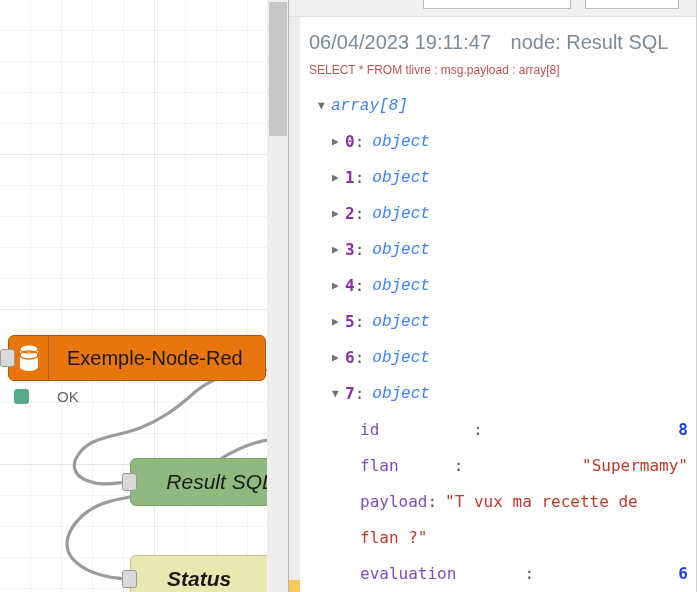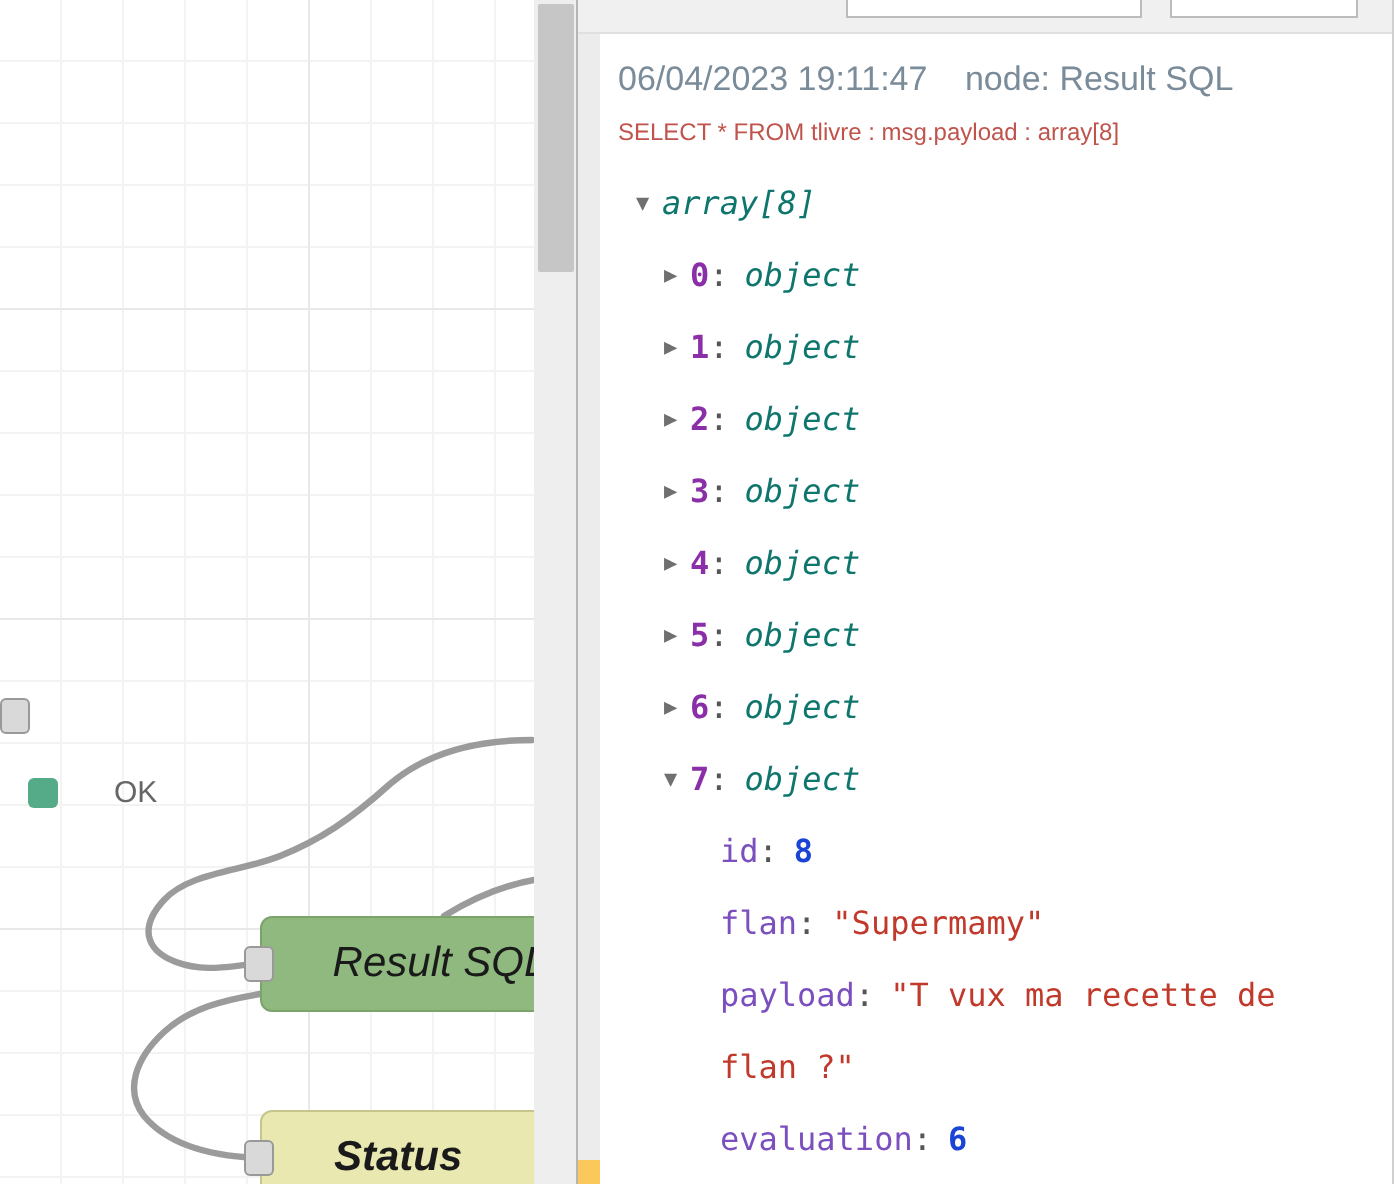--- a/index.html
+++ b/index.html
@@ -230,21 +230,21 @@
     right: 0;
     bottom: 0;
     background: #ffffff;
     padding: 12px 8px 0 9px;
     box-sizing: border-box;
     overflow: hidden;
   }
 
   .dbg-meta {
     font-family: "Liberation Sans", sans-serif;
-    font-size: 17px;
+    font-size: 20px;
     color: #7a8b99;
     white-space: nowrap;
     line-height: 1.35;
     margin-bottom: 6px;
   }
   .dbg-meta .dbg-node {
     margin-left: 14px;
   }
 
   .dbg-topic {
@@ -264,35 +264,36 @@
   }
 
   .jt-row {
     display: flex;
     align-items: flex-start;
     white-space: nowrap;
   }
 
   .jt-root { padding-left: 9px; }
   .jt-child { padding-left: 23px; }
-  .jt-prop { padding-left: 51px; }
+  .jt-prop { padding-left: 51px; justify-content: space-between; }
 
   .tri {
     display: inline-block;
     width: 13px;
     flex: 0 0 13px;
     color: #707070;
     font-size: 11px;
     line-height: 36px;
     text-align: left;
   }
 
   .jt-type {
     font-style: italic;
-    color: #0f766e;
+    color: #3b82f6;
+    font-family: Liberation Mono, monospace;
   }
 
   .jt-index {
     color: #8b2fa8;
     font-weight: bold;
   }
 
   .jt-colon { color: #555555; }
 
   .jt-key {
@@ -328,20 +329,32 @@
       <path d="M 266 370 C 240 370 215 375 195 392 C 175 410 160 420 140 428
                C 120 436 95 436 82 450 C 70 463 72 475 88 481
                C 104 487 118 482 130 482" stroke="#9b9b9b" stroke-width="3.2" fill="none" stroke-linecap="round"></path>
 
       <path d="M 130 497 C 112 500 95 504 82 516 C 68 529 62 545 72 558
                C 82 570 100 578 130 579" stroke="#9b9b9b" stroke-width="3.2" fill="none" stroke-linecap="round"></path>
 
       <path d="M 267 440 C 250 443 235 450 222 458" stroke="#9b9b9b" stroke-width="3.2" fill="none" stroke-linecap="round"></path>
     </svg>
 
+    <div class="nr-node" id="node-db">
+      <div class="icon-cell">
+        <svg width="22" height="28" viewBox="0 0 22 28" aria-hidden="true">
+          <ellipse cx="11" cy="5" rx="9" ry="4" fill="#ffffff"></ellipse>
+          <rect x="2" y="5" width="18" height="18" fill="#ffffff"></rect>
+          <ellipse cx="11" cy="23" rx="9" ry="4" fill="#ffffff"></ellipse>
+          <ellipse cx="11" cy="11" rx="9" ry="4" fill="none" stroke="#e8760c" stroke-width="1.4"></ellipse>
+          <ellipse cx="11" cy="5" rx="9" ry="4" fill="none" stroke="#e8760c" stroke-width="1.2"></ellipse>
+        </svg>
+      </div>
+      <span class="nr-node-label">Exemple-Node-Red</span>
+    </div>
     <div class="nr-port" style="left:0px; top:349px;"></div>
 
     <div class="nr-status" style="left:14px; top:388px;">
       <span class="nr-status-dot"></span>
       <span class="nr-status-text">OK</span>
     </div>
 
     <div class="nr-node" id="node-result">
       <span class="nr-node-label">Result SQL</span>
     </div>

